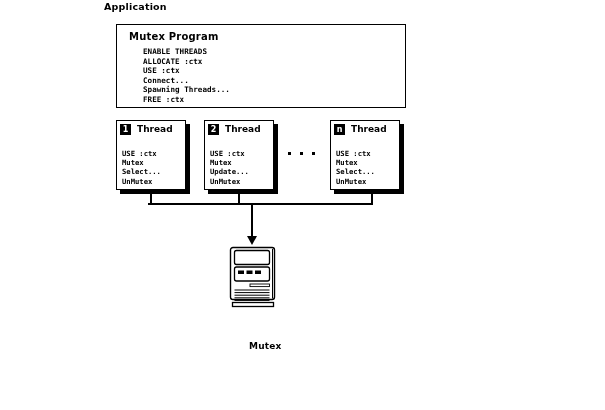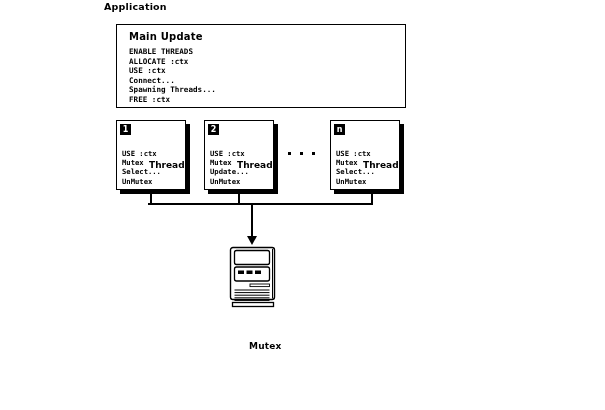--- a/index.html
+++ b/index.html
@@ -55,21 +55,21 @@
     box-sizing: border-box;
     z-index: -1;
   }
   #main-title {
     left: 129px;
     top: 31px;
     font-size: 10px;
   }
   #main-code {
     position: absolute;
-    left: 129px;
+    left: 143px;
     top: 47px;
     font-family: "DejaVu Sans Mono", monospace;
     font-size: 7.6px;
     font-weight: bold;
     line-height: 9.6px;
     white-space: pre;
     color: #000;
   }
 
   
@@ -99,29 +99,28 @@
     color: #fff;
     font-family: "DejaVu Sans", sans-serif;
     font-weight: bold;
     font-size: 8px;
     line-height: 11px;
     text-align: center;
     z-index: 3;
   }
   .thread-title {
     position: absolute;
-    left: 32px;
+    left: 20px;
     top: 3px;
     font-family: "DejaVu Sans", sans-serif;
     font-weight: bold;
     font-size: 9px;
     line-height: 11px;
     white-space: pre;
     z-index: 3;
-    margin-top: 36px;
   }
   .thread-code {
     position: absolute;
     left: 5px;
     top: 28px;
     font-family: "DejaVu Sans Mono", monospace;
     font-size: 7.2px;
     font-weight: bold;
     line-height: 9.2px;
     white-space: pre;
@@ -187,21 +186,21 @@
 </style>
 </head>
 <body>
 
 <div id="canvas">
 
   <div class="lbl" id="app-caption">Application</div>
 
   <div id="main-shadow"></div>
   <div id="main-box"></div>
-  <div class="lbl" id="main-title">Main Update</div>
+  <div class="lbl" id="main-title">Mutex Program</div>
   <div id="main-code">ENABLE THREADS
 ALLOCATE :ctx
 USE :ctx
 Connect...
 Spawning Threads...
 FREE :ctx</div>
 
   <div class="thread-shadow" style="left:120px; top:124px;"></div>
   <div class="thread-box" style="left:116px; top:120px;">
     <div class="thread-badge">1</div>

